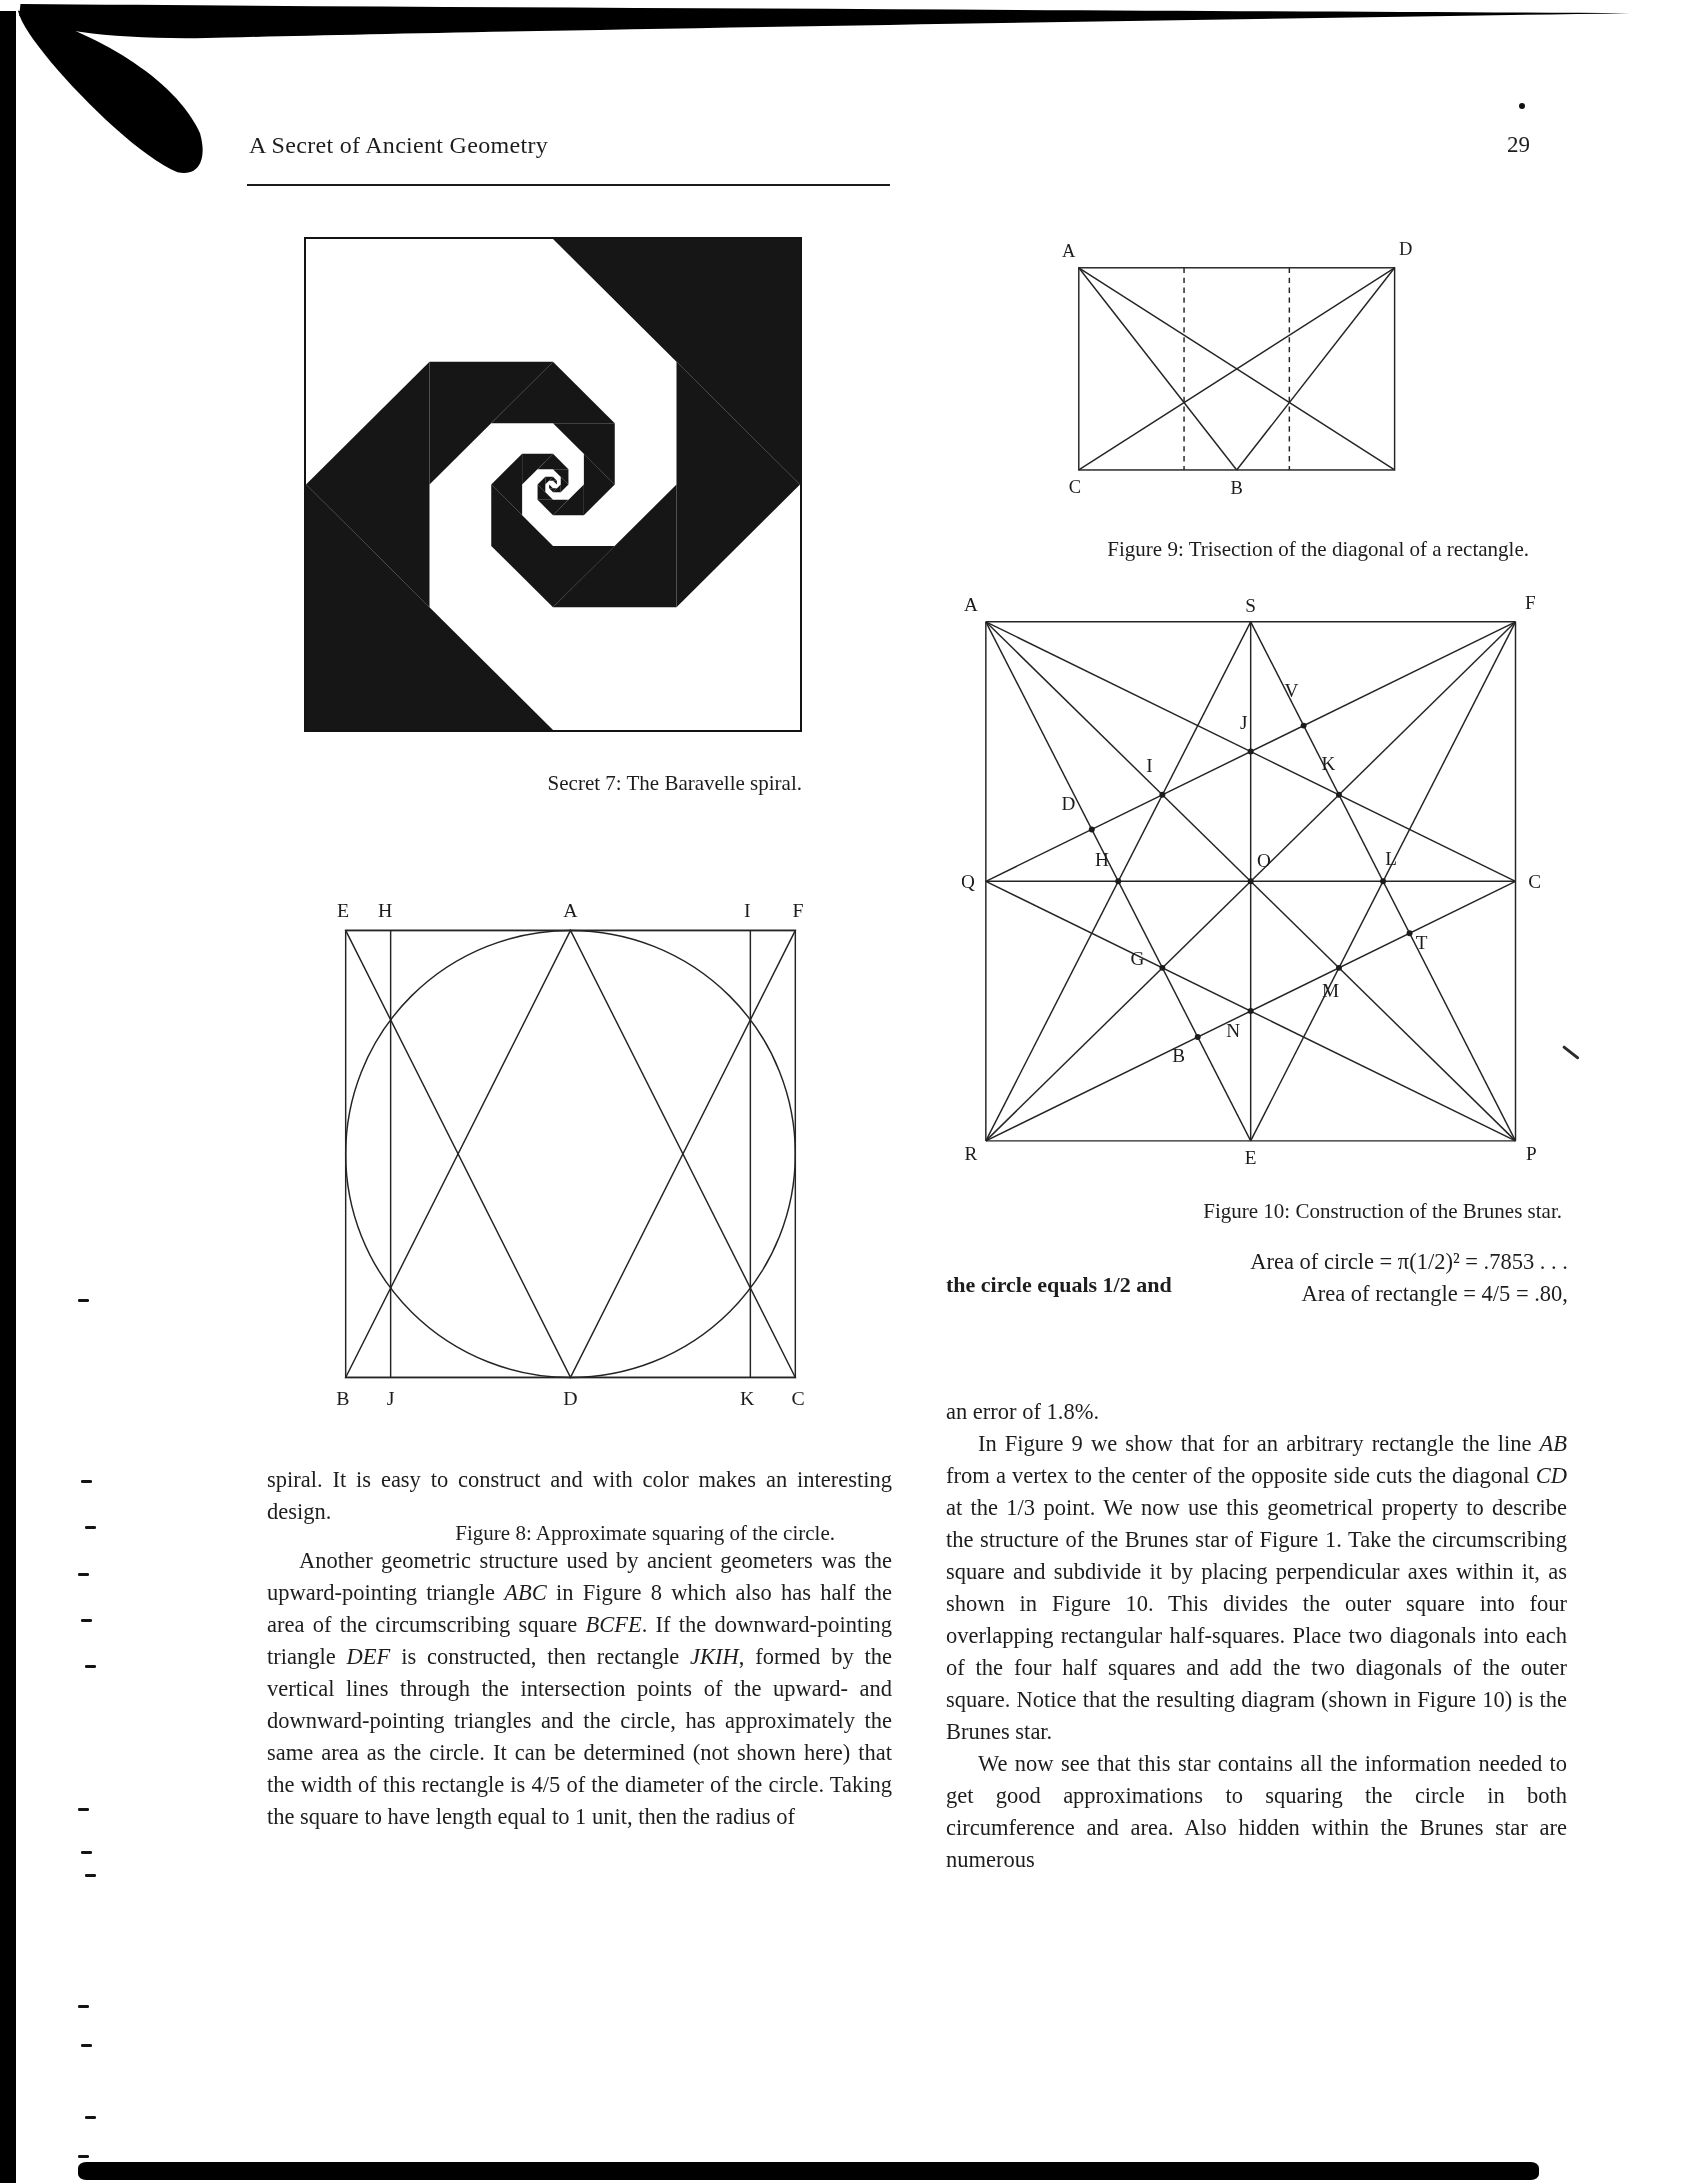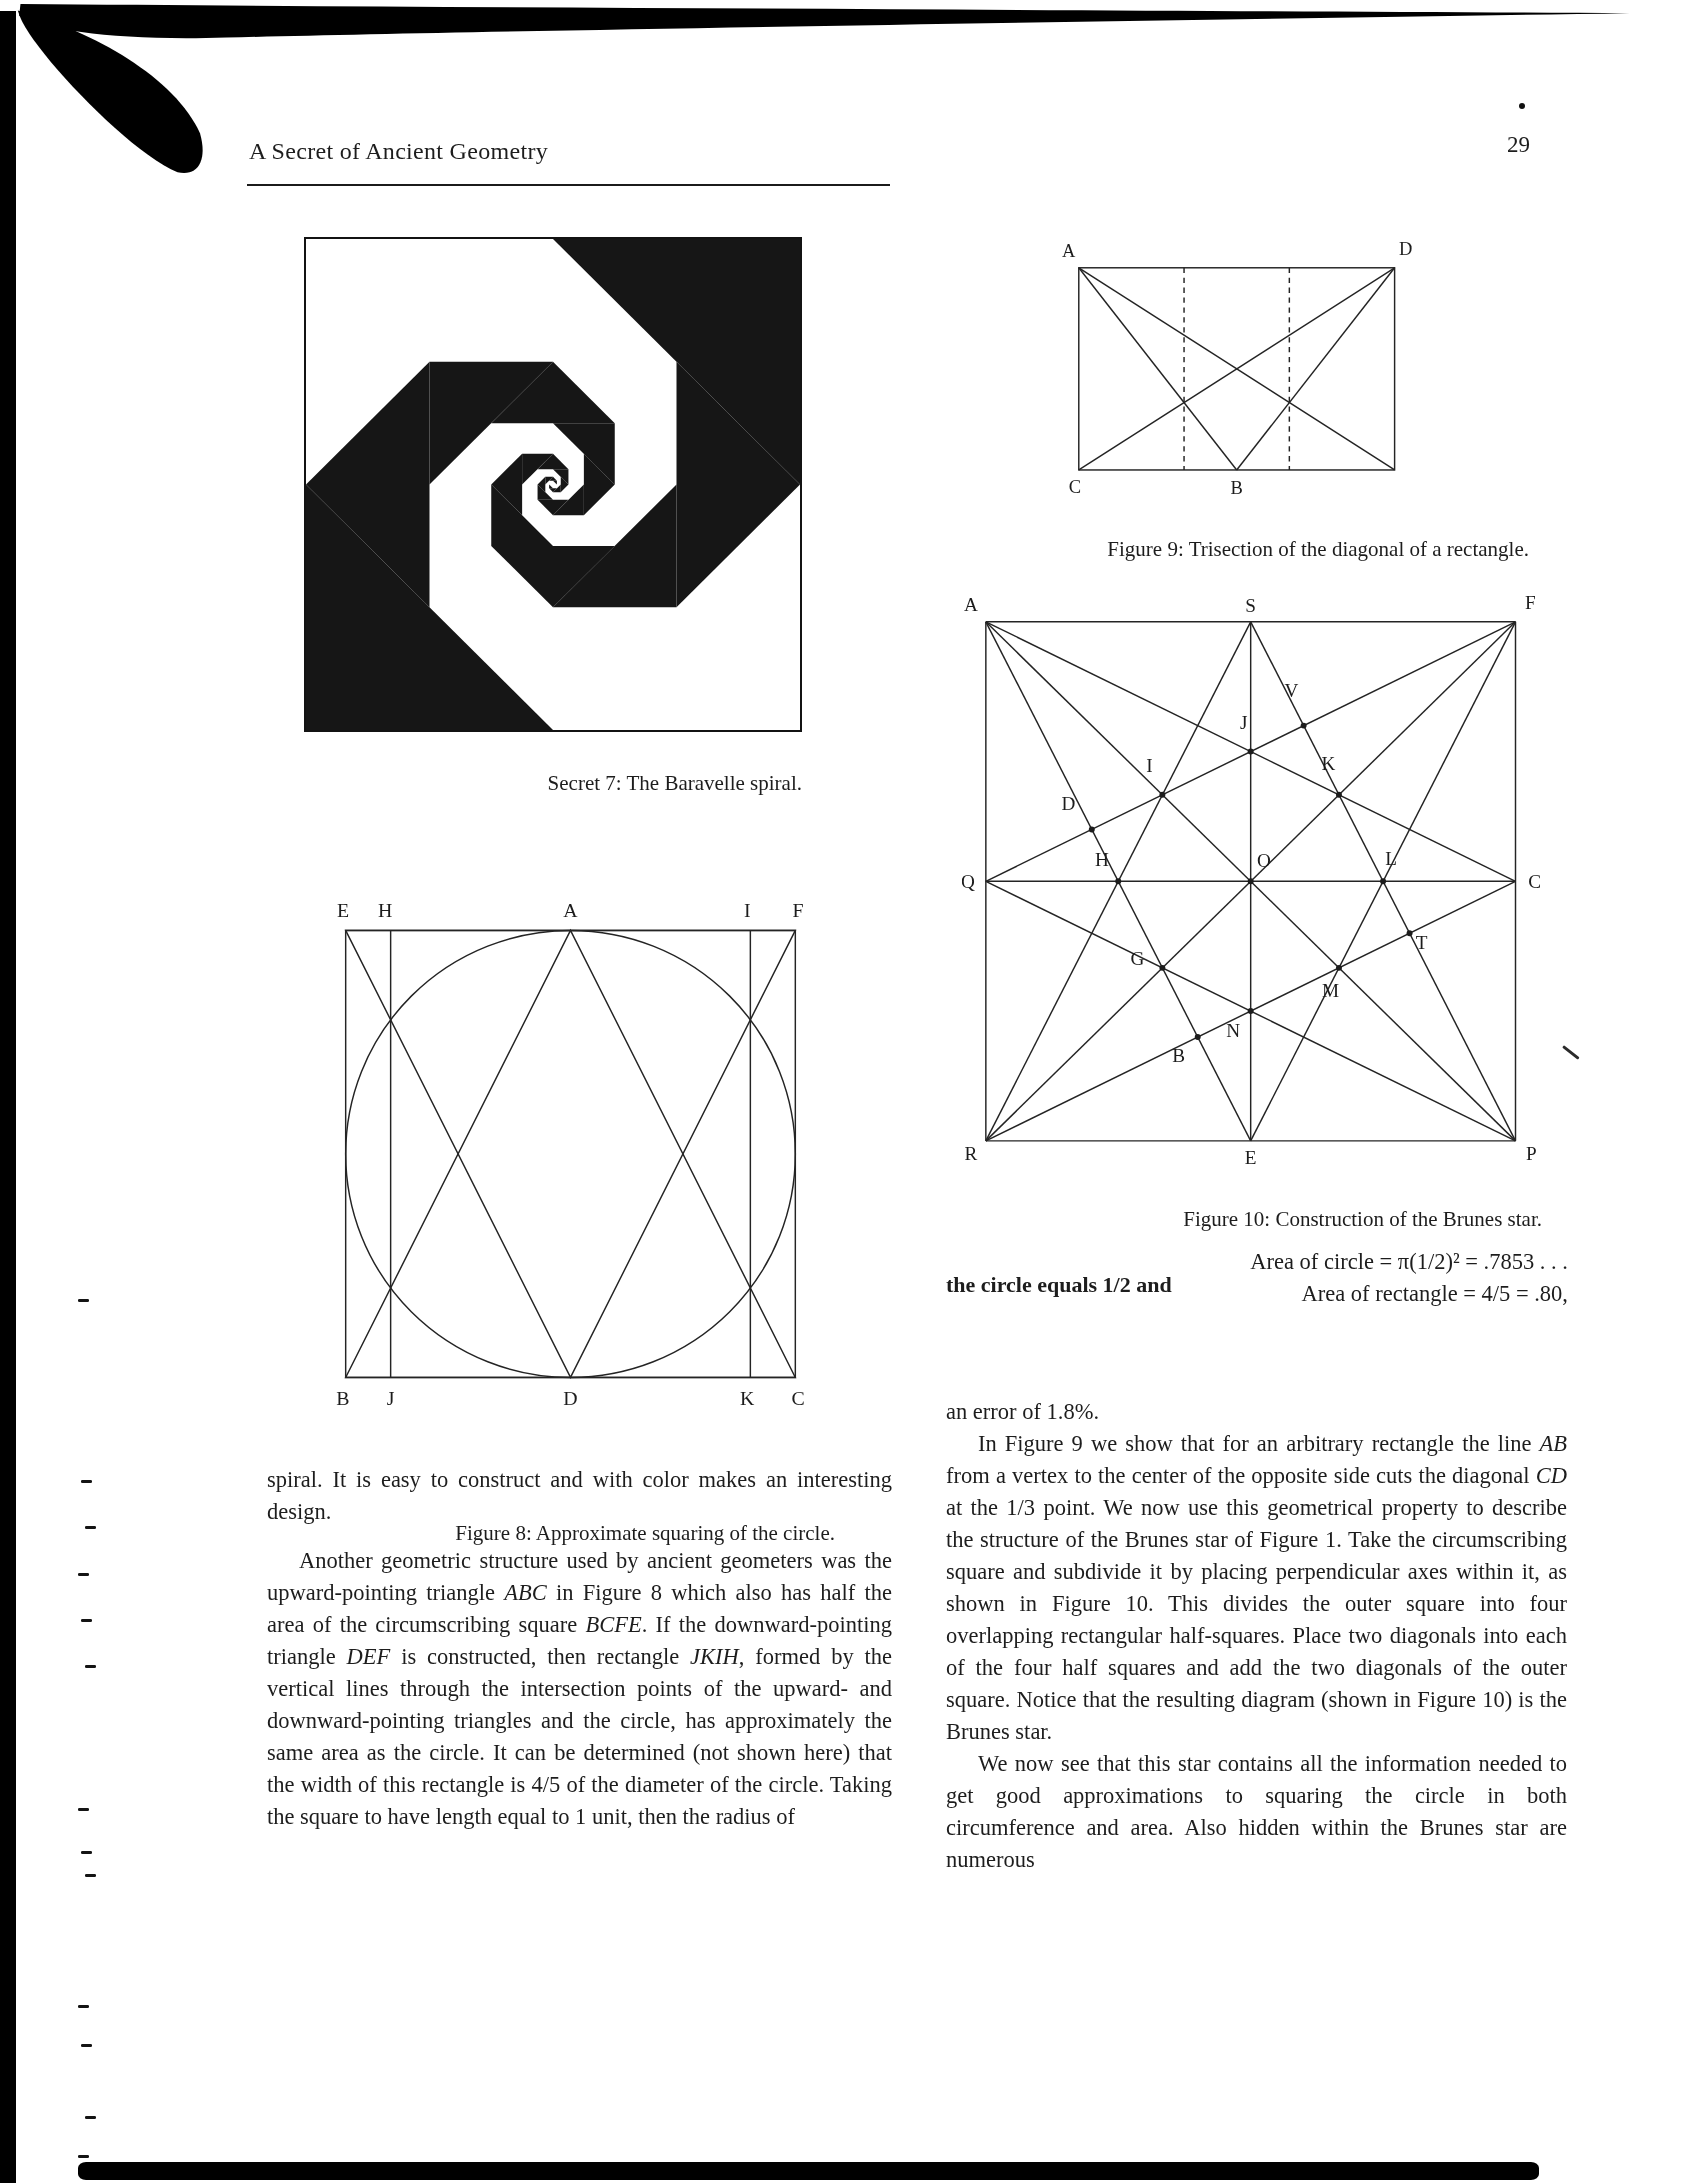--- a/index.html
+++ b/index.html
@@ -7,38 +7,38 @@
         font-family:"Liberation Serif","DejaVu Serif",serif;color:#1d1d1d;}
   
   .artifact-top{position:absolute;left:0;top:0;width:1687px;height:198px;}
   .artifact-left{position:absolute;left:0;top:10.6px;width:16px;height:2173px;background:#000;}
   .artifact-bottom{position:absolute;left:78px;top:2162px;width:1461px;height:18px;background:#000;border-radius:8px/6px;}
   .artifact-dot{position:absolute;left:1519px;top:103px;width:6px;height:6px;border-radius:50%;background:#101010;}
   .artifact-tick{position:absolute;left:1561px;top:1051px;width:20px;height:2.6px;background:#2b2b2b;border-radius:1.3px;transform:rotate(38deg);}
   .dashwrap{position:absolute;left:0;top:0;width:100%;height:100%;pointer-events:none;}
   .dash{position:absolute;width:11.2px;height:3.3px;background:#141414;border-radius:1.3px;}
   
-  .running-head{position:absolute;left:249px;top:138px;font-size:24px;letter-spacing:0.3px;}
+  .running-head{position:absolute;left:249px;top:132px;font-size:24px;letter-spacing:0.3px;}
   .head-rule{position:absolute;left:247px;top:184px;width:643px;height:2px;background:#1b1b1b;}
   .page-number{position:absolute;left:1507px;top:132px;font-size:23px;}
   
   .fig7-frame{position:absolute;left:304px;top:237px;width:498px;height:495px;border:2px solid #131313;box-sizing:border-box;background:#fff;}
   #fig7svg{display:block;width:100%;height:100%;}
   #fig8svg{position:absolute;left:306px;top:892px;width:529px;height:545px;}
   #fig9svg{position:absolute;left:1055px;top:241px;width:370px;height:265px;}
   #fig10svg{position:absolute;left:962px;top:594px;width:580px;height:576px;}
   svg text{font-family:"Liberation Serif","DejaVu Serif",serif;fill:#1c1c1c;}
   #fig8svg text{font-size:30px;}
   #fig9svg text{font-size:28px;}
   #fig10svg text{font-size:29px;}
   .caption{position:absolute;font-size:21px;text-align:right;}
   .cap7{left:304px;top:771px;width:498px;}
   .cap8{left:306px;top:1521px;width:529px;}
   .cap9{left:949px;top:537px;width:580px;}
-  .cap10{left:962px;top:1199px;width:580px;margin-top:8px;}
+  .cap10{left:982px;top:1199px;width:580px;}
   
   .rc-intro{position:absolute;left:946px;top:1272px;font-size:22px;font-weight:bold;}
   .equations{position:absolute;left:946px;top:1246px;width:622px;text-align:right;font-size:22.5px;line-height:32px;}
   .col{position:absolute;font-size:22.5px;line-height:32px;text-align:justify;}
   .leftcol{left:267px;top:1464px;width:625px;}
   .rightcol{left:946px;top:1396px;width:621px;}
   .para{margin:0;}
   .indent{text-indent:32px;}
   .sp{margin-top:17px;}
   .para i{font-style:italic;}

